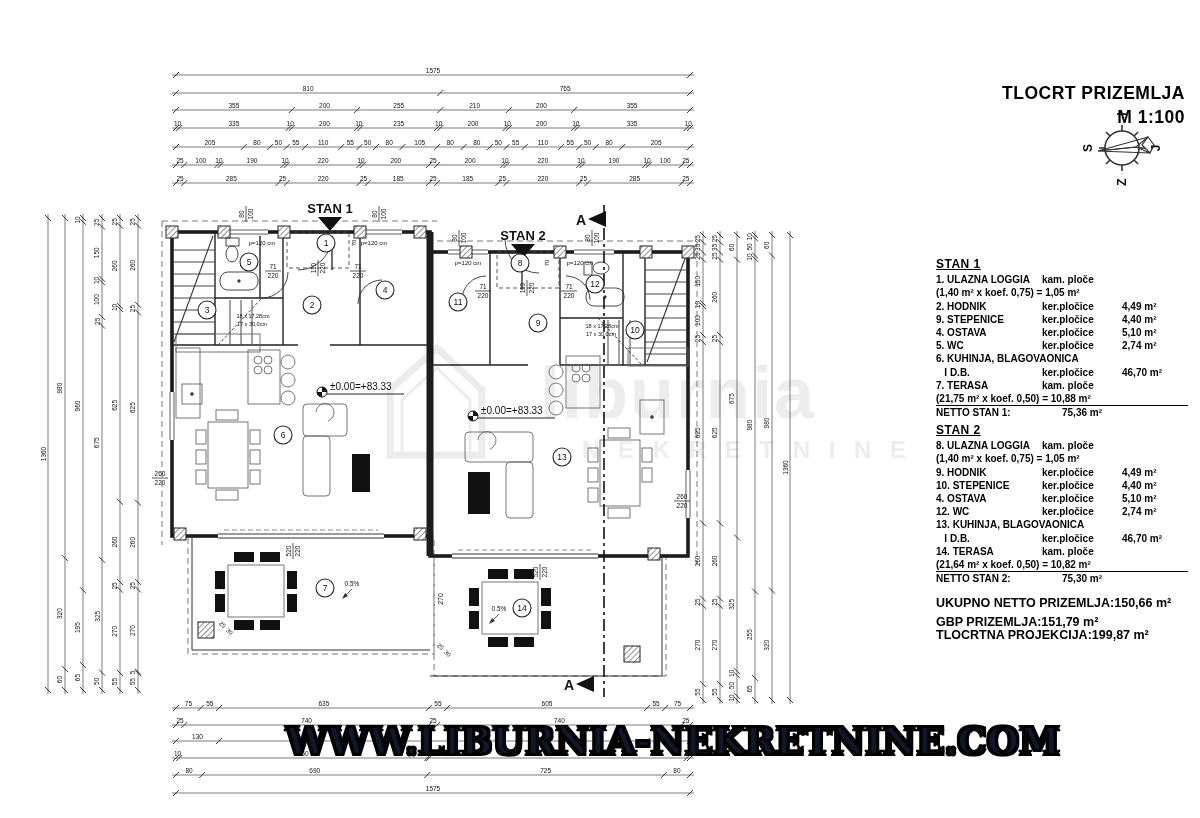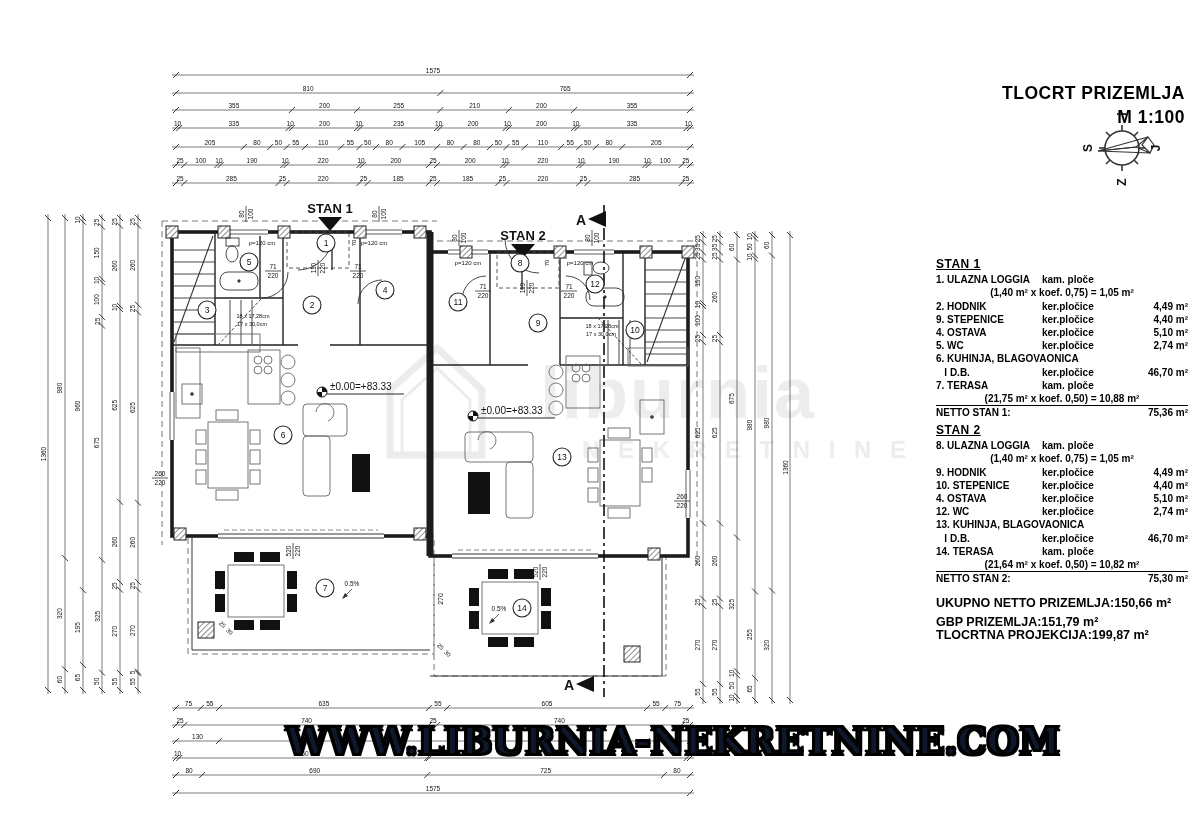--- a/index.html
+++ b/index.html
@@ -8,22 +8,22 @@
   svg text{font-family:"Liberation Sans",sans-serif;}
   
   .title{position:absolute;left:935px;top:33px;width:250px;text-align:right;
          font-weight:bold;font-size:17.5px;letter-spacing:.5px;line-height:24px;margin-top:48px;}
   .compass{position:absolute;left:1072px;top:100px;}
   .legend{position:absolute;left:936px;width:252px;font-size:10px;line-height:13.2px;}
   .legend .hdr{font-weight:bold;font-size:12px;text-decoration:underline;margin-bottom:2px;letter-spacing:.5px;}
   .lrow{display:flex;font-weight:bold;}
   .lrow .c1{width:106px;white-space:pre;}
   .lrow .c2{width:80px;}
-  .lrow .c3{flex:1;text-align:right;}
-  .lrow.rright{display:block;text-align:center;}
+  .lrow .c3{flex:1;text-align:left;}
+  .lrow.rright{display:block;text-align:left;}
   .lrow.uline{border-bottom:1.2px solid #000;}
   .lrow.netto .c1{width:auto;flex:1;}
   .totals{position:absolute;left:936px;width:252px;font-weight:bold;font-size:12.5px;line-height:19px;}
   .trow{display:flex;white-space:nowrap;}
   .wm-bottom{position:absolute;left:286px;top:719px;font-family:"DejaVu Serif",serif;
      font-weight:bold;font-size:37px;white-space:nowrap;color:#0f172a;
      -webkit-text-stroke:2.2px #000;
      text-shadow:-2px -2px 0 #000,2px -2px 0 #000,-2px 2px 0 #000,2px 2px 0 #000;}
 </style>
 </head>

